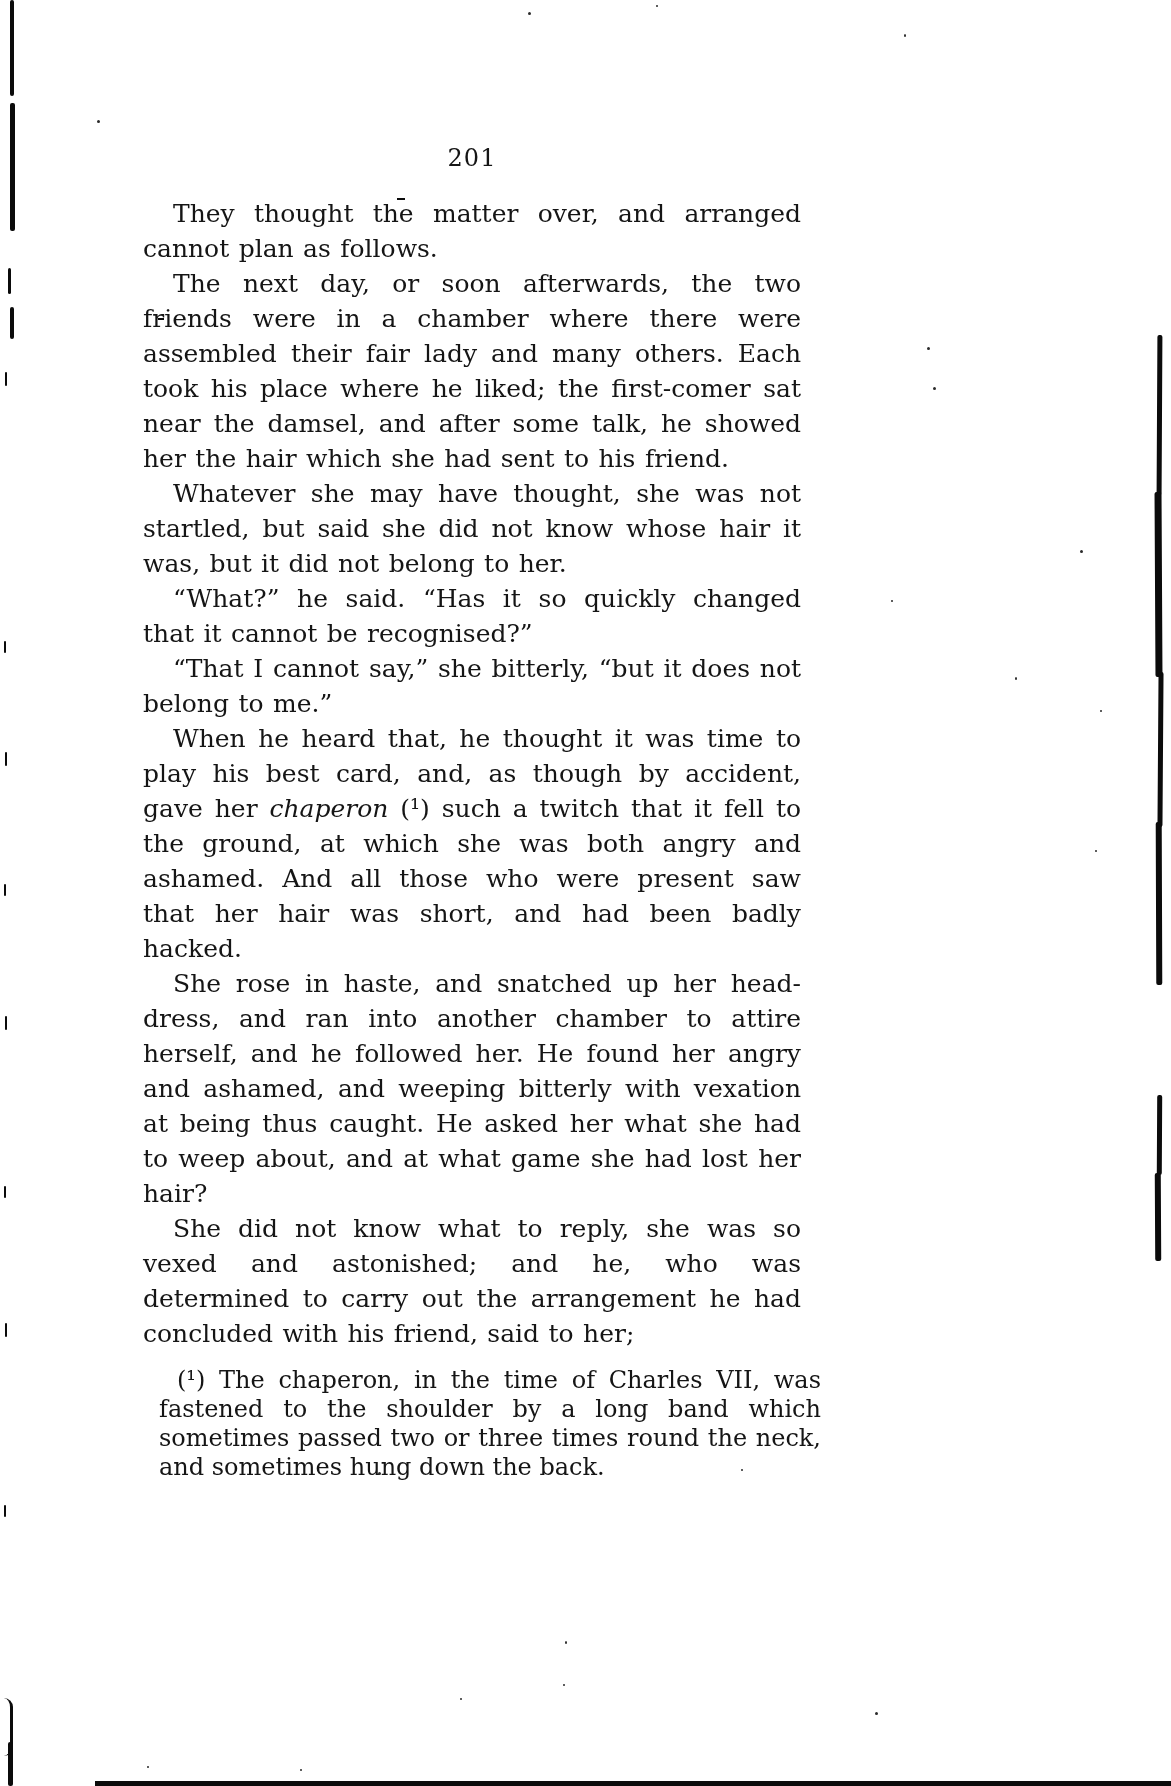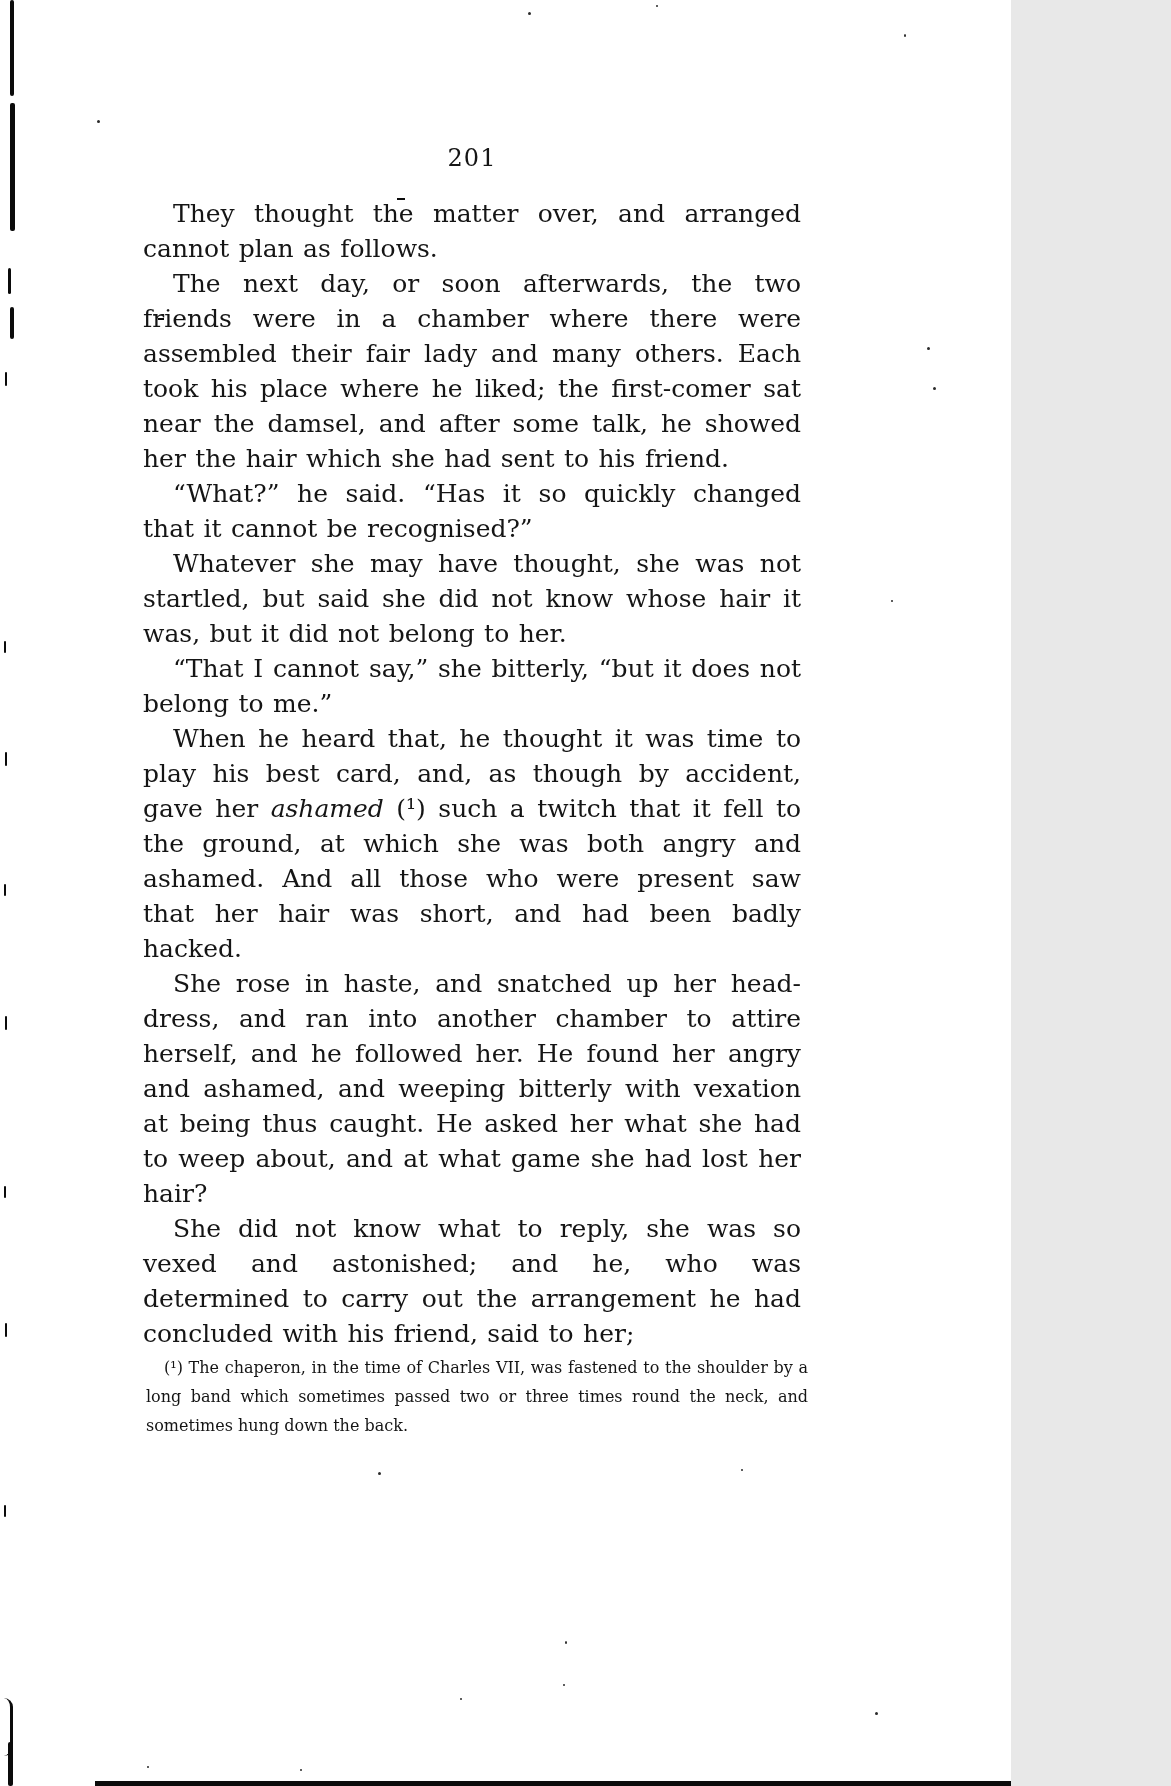--- a/index.html
+++ b/index.html
@@ -1,18 +1,18 @@
 <!DOCTYPE html>
 <html><head>
 <meta charset="utf-8">
 <style>
   html, body { margin: 0; padding: 0; background: #e8e8e8; }
   .scan-page {
     position: relative;
-    width: 1011px;
+    width: 1171px;
     height: 1786px;
     background: #ffffff;
     overflow: hidden;
     font-family: "DejaVu Serif", "Liberation Serif", serif;
     color: #151515;
   }
   .page-number {
     position: absolute;
     top: 144px;
     left: 143px;
@@ -35,25 +35,25 @@
   .body-text p.para {
     margin: 0;
     text-indent: 30px;
   }
   .body-text p.para i { font-style: italic; }
   .footnote {
     position: absolute;
     top: 1350px;
     left: 143px;
     width: 662px;
-    font-size: 16px;
+    font-size: 24px;
     line-height: 29px;
     text-align: justify;
     text-align-last: left;
-    margin: 3px;
+    margin: 16px;
     text-indent: 18px;
   }
   
   .mark { position: absolute; background: #0b0b0b; }
   .round { border-radius: 2px; }
   .curve-br {
     position: absolute;
     border-right: 3px solid #0b0b0b;
     border-radius: 0 14px 14px 0;
     background: transparent;
@@ -63,24 +63,24 @@
 </head>
 <body>
 
 <div class="scan-page">
 
   <div class="page-number">201</div>
 
   <div class="body-text" id="paragraphs">
       <p class="para"><span>They thought the matter over, and arranged cannot plan as follows.</span></p>
       <p class="para"><span>The next day, or soon afterwards, the two friends were in a chamber where there were assembled their fair lady and many others.  Each took his place where he liked; the first-comer sat near the damsel, and after some talk, he showed her the hair which she had sent to his friend.</span></p>
+      <p class="para"><span>Whatever she may have thought, she was not startled, but said she did not know whose hair it was, but it did not belong to her.</span></p>
       <p class="para"><span>“What?” he said.  “Has it so quickly changed that it cannot be recognised?”</span></p>
-      <p class="para"><span>Whatever she may have thought, she was not startled, but said she did not know whose hair it was, but it did not belong to her.</span></p>
       <p class="para"><span>“That I cannot say,” she bitterly, “but it does not belong to me.”</span></p>
-      <p class="para"><span>When he heard that, he thought it was time to play his best card, and, as though by accident, gave her </span><i>ashamed</i><span> (¹) such a twitch that it fell to the ground, at which she was both angry and ashamed.  And all those who were present saw that her hair was short, and had been badly hacked.</span></p>
+      <p class="para"><span>When he heard that, he thought it was time to play his best card, and, as though by accident, gave her </span><i>chaperon</i><span> (¹) such a twitch that it fell to the ground, at which she was both angry and ashamed.  And all those who were present saw that her hair was short, and had been badly hacked.</span></p>
       <p class="para"><span>She rose in haste, and snatched up her head-dress, and ran into another chamber to attire herself, and he followed her.  He found her angry and ashamed, and weeping bitterly with vexation at being thus caught.  He asked her what she had to weep about, and at what game she had lost her hair?</span></p>
       <p class="para"><span>She did not know what to reply, she was so vexed and astonished; and he, who was determined to carry out the arrangement he had concluded with his friend, said to her;</span></p>
     </div>
 
   <p class="footnote">(¹) The chaperon, in the time of Charles VII, was fastened to the shoulder by a long band which sometimes passed two or three times round the neck, and sometimes hung down the back.</p>
 
   <div class="mark round" style="left:10px; top:0; width:4px; height:96px;"></div>
   <div class="mark round" style="left:10px; top:103px; width:5px; height:128px;"></div>
   <div class="mark round" style="left:8px; top:268px; width:3px; height:26px;"></div>
   <div class="mark round" style="left:10px; top:307px; width:4px; height:32px;"></div>

